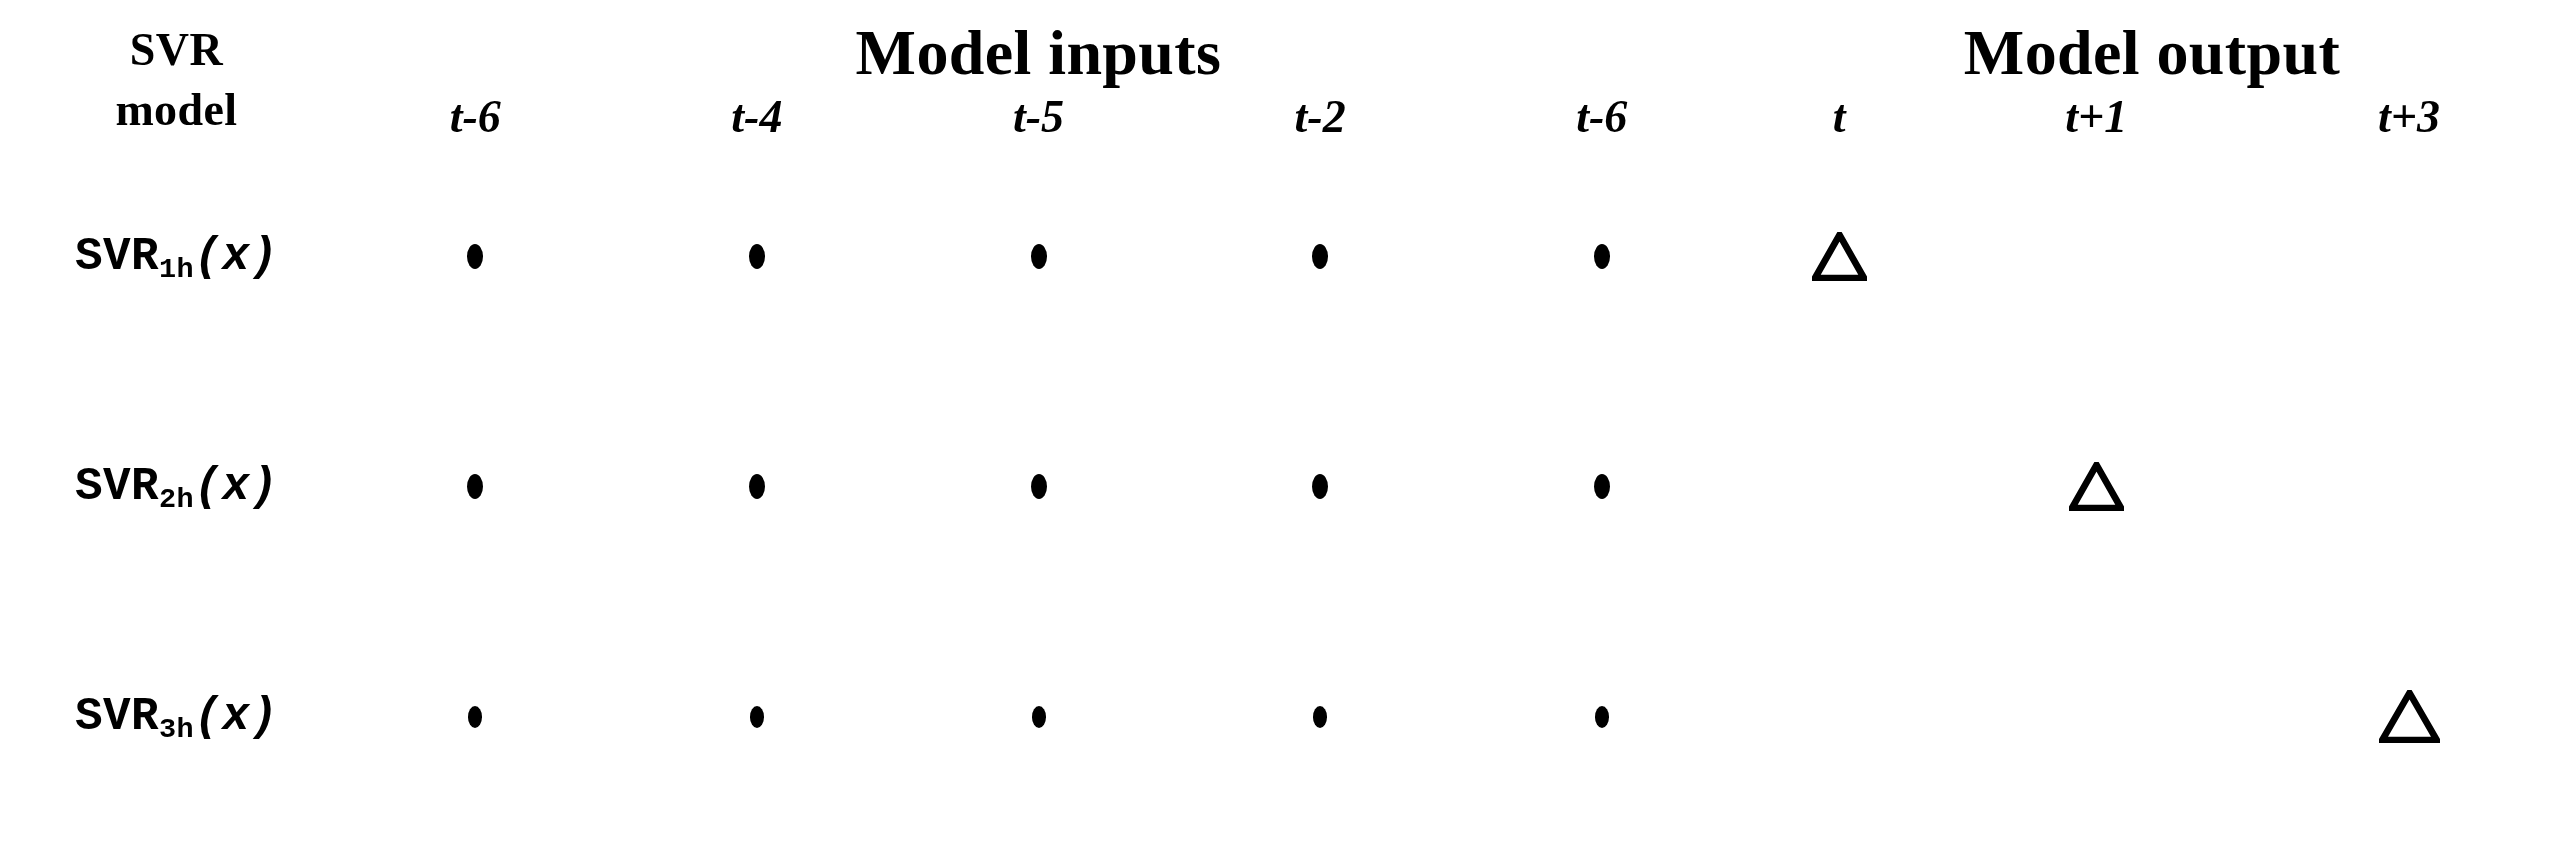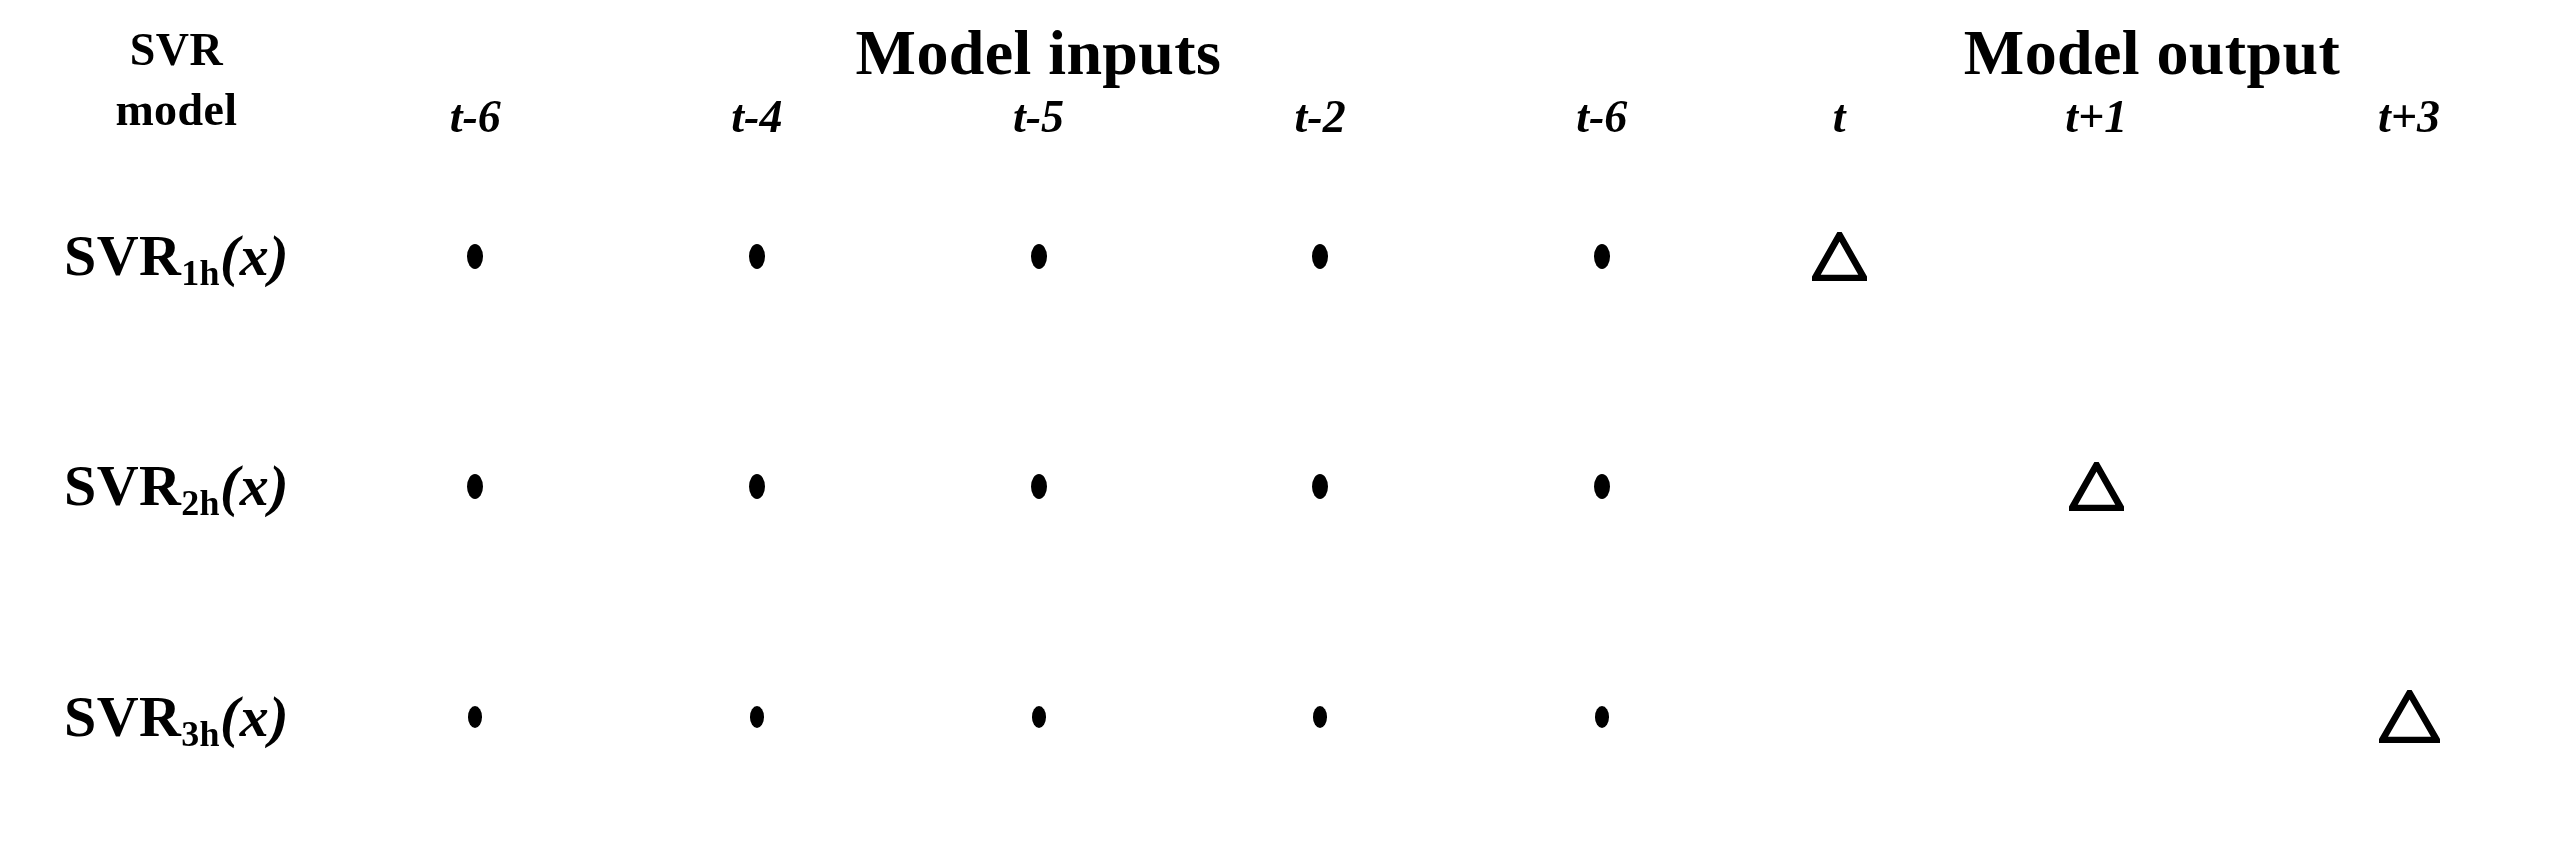--- a/index.html
+++ b/index.html
@@ -63,24 +63,25 @@
 
   .sub-head {
     font-size: 46px;
     font-style: italic;
     font-weight: bold;
     letter-spacing: 0px;
   }
 
   
   .row-label {
-    font-size: 58px;
+    font-size: 46px;
     font-weight: bold;
     white-space: nowrap;
     letter-spacing: 0.4px;
+    font-family: Liberation Mono, monospace;
   }
   .row-label .sub {
     font-size: 0.62em;
     vertical-align: -0.28em;
     font-weight: bold;
     letter-spacing: 0.4px;
   }
   .row-label .ital {
     font-style: italic;
   }

